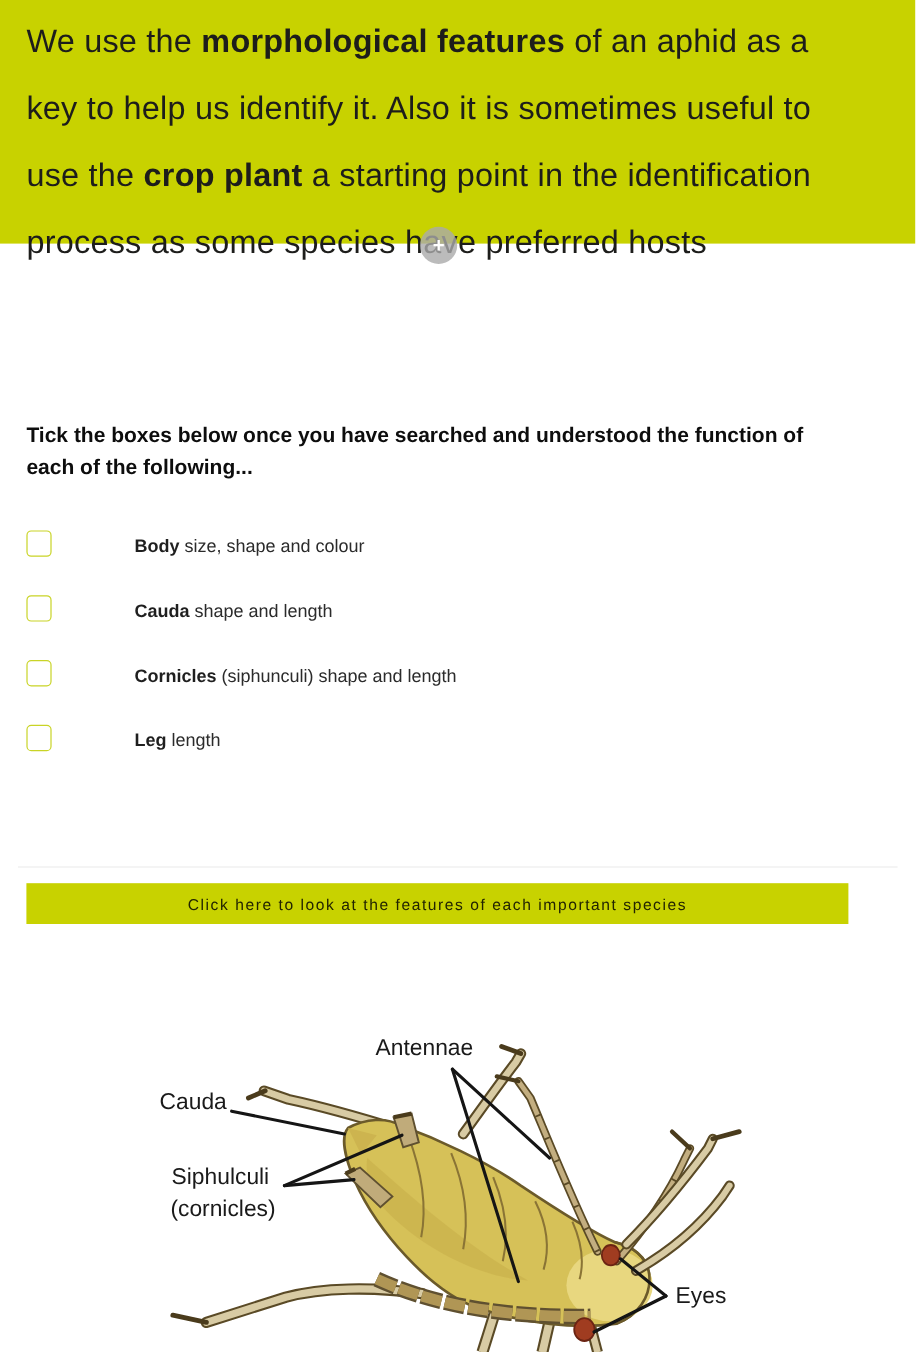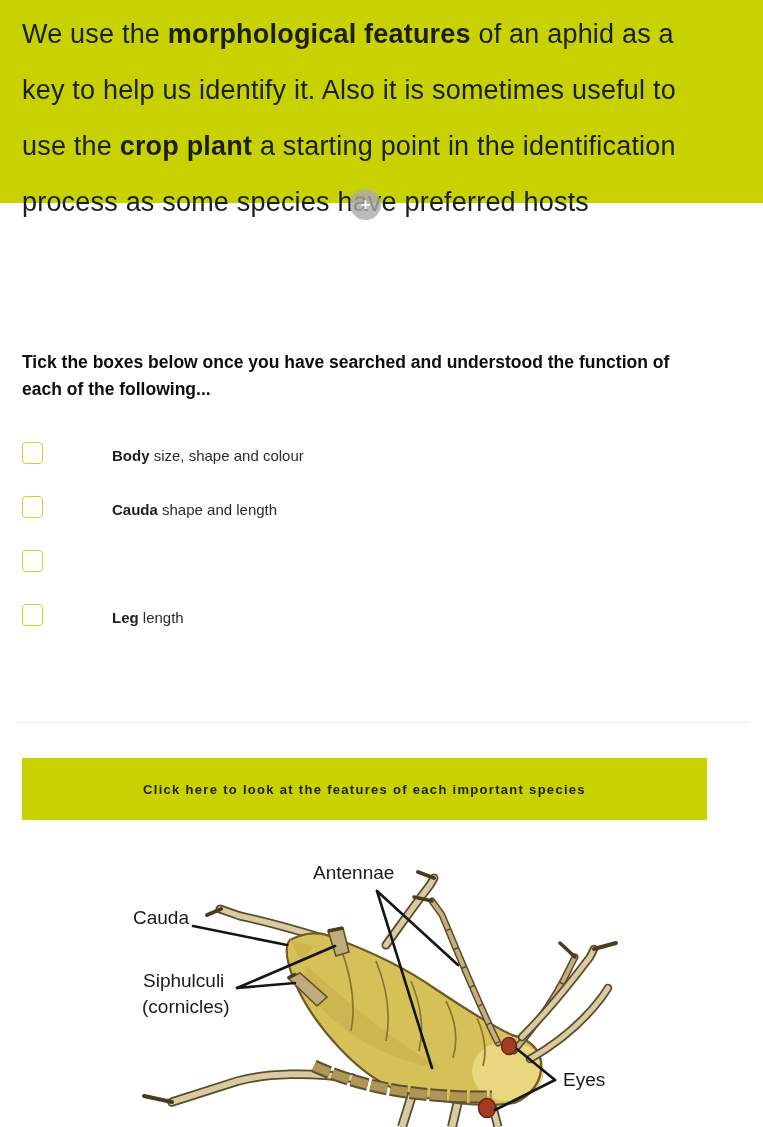--- a/index.html
+++ b/index.html
@@ -28,23 +28,23 @@
   .check-row{display:flex;align-items:flex-end;height:24px;}
   .checkbox{width:21px;height:22px;border:1.6px solid var(--checkbox_border);border-radius:4px;
     background:#fff;box-sizing:border-box;cursor:pointer;flex:0 0 auto;}
   .check-label{margin-left:69px;font-size:15px;color:#2b2b2b;white-space:nowrap;}
   .check-label b{font-weight:700;color:#1f1f1f;}
 
   
   .divider{position:absolute;left:15px;top:722px;width:733px;height:1px;background:#ededed;}
 
   
-  .cta{position:absolute;left:22px;top:758px;width:685px;height:62px;background:var(--accent);
+  .cta{position:absolute;left:22px;top:736px;width:685px;height:34px;background:var(--accent);
     display:flex;align-items:center;justify-content:center;border:none;cursor:pointer;
-    font-family:"Liberation Sans",sans-serif;font-size:13px;font-weight:700;letter-spacing:1.3px;color:#222400;}
+    font-family:"Liberation Sans",sans-serif;font-size:13px;font-weight:400;letter-spacing:1.3px;color:#222400;}
 
   
   .figure{position:absolute;left:100px;top:845px;width:663px;height:282px;}
   .fig-label{font-family:"Liberation Sans",sans-serif;font-size:19px;fill:#1a1a1a;}
 </style>
 </head>
 <body>
 
 <div class="page">
 
@@ -64,20 +64,21 @@
     <div class="check-row">
       <div class="checkbox"></div>
       <div class="check-label"><b>Body</b><span> size, shape and colour</span></div>
     </div>
     <div class="check-row">
       <div class="checkbox"></div>
       <div class="check-label"><b>Cauda</b><span> shape and length</span></div>
     </div>
     <div class="check-row">
       <div class="checkbox"></div>
+      <div class="check-label"><b>Cornicles</b><span> (siphunculi) shape and length</span></div>
     </div>
     <div class="check-row">
       <div class="checkbox"></div>
       <div class="check-label"><b>Leg</b><span> length</span></div>
     </div>
   </div>
 
   <div class="divider"></div>
 
   <button class="cta">Click here to look at the features of each important species</button>

